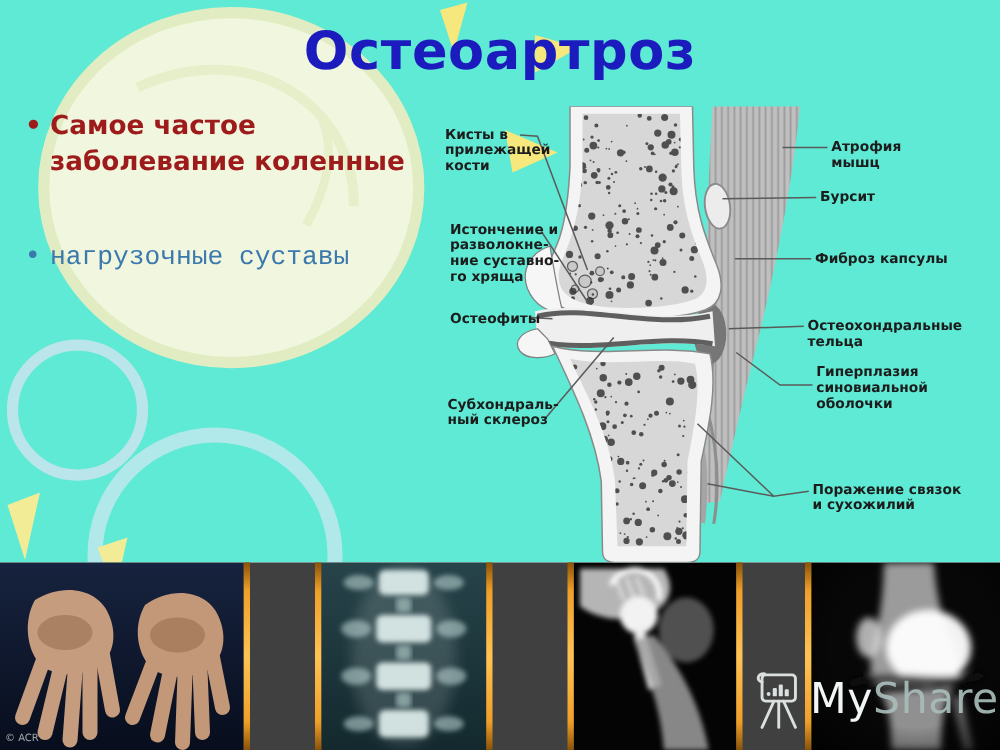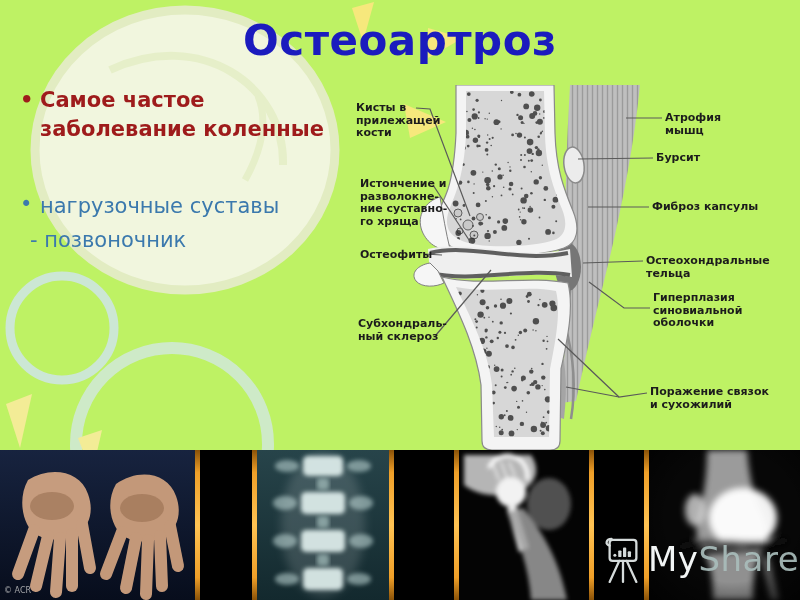--- a/index.html
+++ b/index.html
@@ -1,37 +1,37 @@
 <!DOCTYPE html>
 <html><head>
 <meta charset="utf-8">
 <style>
   html,body{margin:0;padding:0;background:#333;}
   .stage{position:relative;width:800px;height:600px;overflow:hidden;background:#fff;
          font-family:"DejaVu Sans","Liberation Sans",sans-serif;}
   
-  .slide{position:absolute;left:0;top:0;width:800px;height:450px;background:#bef264;}
+  .slide{position:absolute;left:0;top:0;width:800px;height:450px;background:#5eead4;}
   .deco-svg{position:absolute;left:0;top:0;z-index:0;pointer-events:none;}
   .slide-title{position:absolute;left:0;top:16px;width:800px;text-align:center;z-index:2;
                font-size:42px;font-weight:bold;letter-spacing:.5px;color:#1b1bbe;}
   .bullets{position:absolute;left:14px;top:86px;width:312px;z-index:2;font-size:21px;}
   .item{position:relative;color:#3b79ad;}
   .item.red{color:#9e1b1b;font-weight:bold;}
   .item.bullet{padding-left:26px;line-height:29px;}
   .item .marker{position:absolute;left:6px;top:0;}
   .item.b1{margin-top:46px;}
-  .item.cont{padding-left:26px;line-height:33px;margin-top:4px;}
+  .item.cont{padding-left:26px;line-height:33px;margin-top:4px;font-family:Liberation Mono, monospace;}
   .item.dash{padding-left:16px;line-height:34px;}
   
   .diagram{position:absolute;left:340px;top:85px;z-index:2;}
   .diagram text{font-family:"DejaVu Sans","Liberation Sans",sans-serif;font-size:11px;
                 font-weight:bold;fill:#1c1c1c;}
   .diagram polyline{fill:none;stroke:#5a5a5a;stroke-width:1.2;}
   
-  .strip{position:absolute;left:0;top:450px;width:800px;height:150px;background:#000000;}
+  .strip{position:absolute;left:0;top:450px;width:800px;height:150px;background:#404040;}
   .panel{position:absolute;top:0;height:150px;overflow:hidden;}
   .sep{position:absolute;top:0;width:5px;height:150px;
        background:linear-gradient(180deg,#8a5208,#ef9f28 15%,#ffc353 50%,#ef9f28 85%,#8a5208);}
   .credit{position:absolute;left:4px;top:136px;font-size:8px;color:#c8c8c8;opacity:.8;z-index:3;}
   
   .watermark{position:absolute;left:602px;top:532px;display:flex;align-items:center;z-index:6;}
   .wm-text{font-size:34px;line-height:1;color:#f2f5f5;margin-left:4px;letter-spacing:.5px;}
   .wm-text .shared{color:#a9bdbb;opacity:.92;}
 </style>
 </head>
@@ -53,21 +53,20 @@
       <polygon points="6,404 32,394 20,448" fill="#f3ec96"></polygon>
       <polygon points="78,438 102,430 92,474" fill="#f3ec96"></polygon>
     </svg>
 
     <div class="slide-title">Остеоартроз</div>
 
     <div class="bullets">
         <div class="item bullet red b0"><span class="marker">•</span><span>Самое частое заболевание коленные</span></div>
         <div class="item bullet blue b1"><span class="marker">•</span></div>
         <div class="item cont blue b2"><span>нагрузочные суставы</span></div>
-        <div class="item dash blue b6"><span>- позвоночник</span></div>
       </div>
 
     <svg class="diagram" width="460" height="365" viewBox="0 0 460 365">
       <defs>
         <pattern id="mstripe" width="5" height="8" patternUnits="userSpaceOnUse">
           <rect width="5" height="8" fill="#bfbfbf"></rect>
           <line x1="2.5" y1="0" x2="2.5" y2="8" stroke="#9b9b9b" stroke-width="1.4"></line>
         </pattern>
         <clipPath id="femurClip">
           <path d="M126,6 L204,6 L205,50 C206,84 214,104 222,124 C228,139 226,151 214,155

